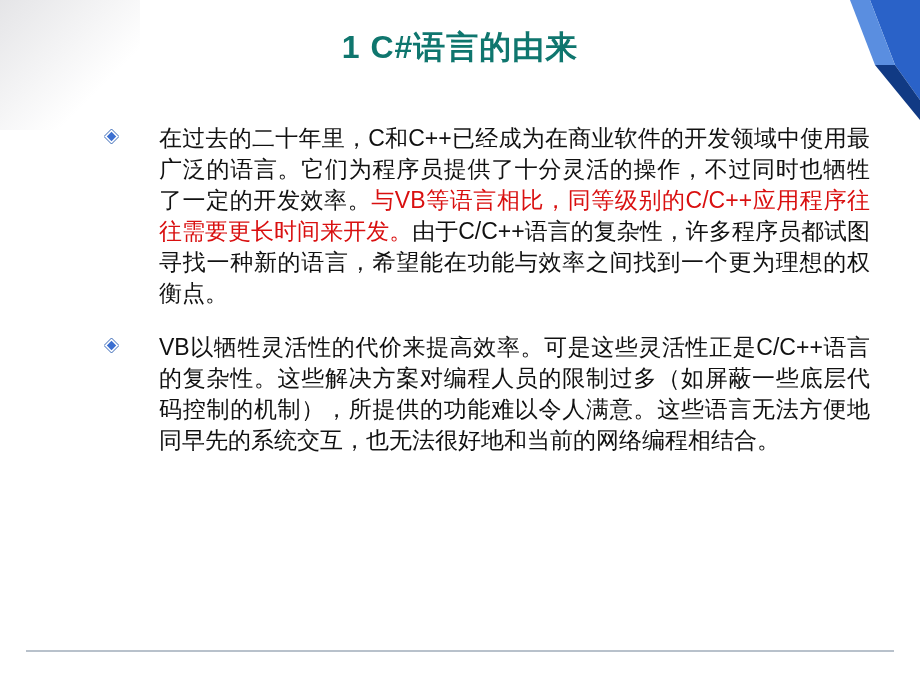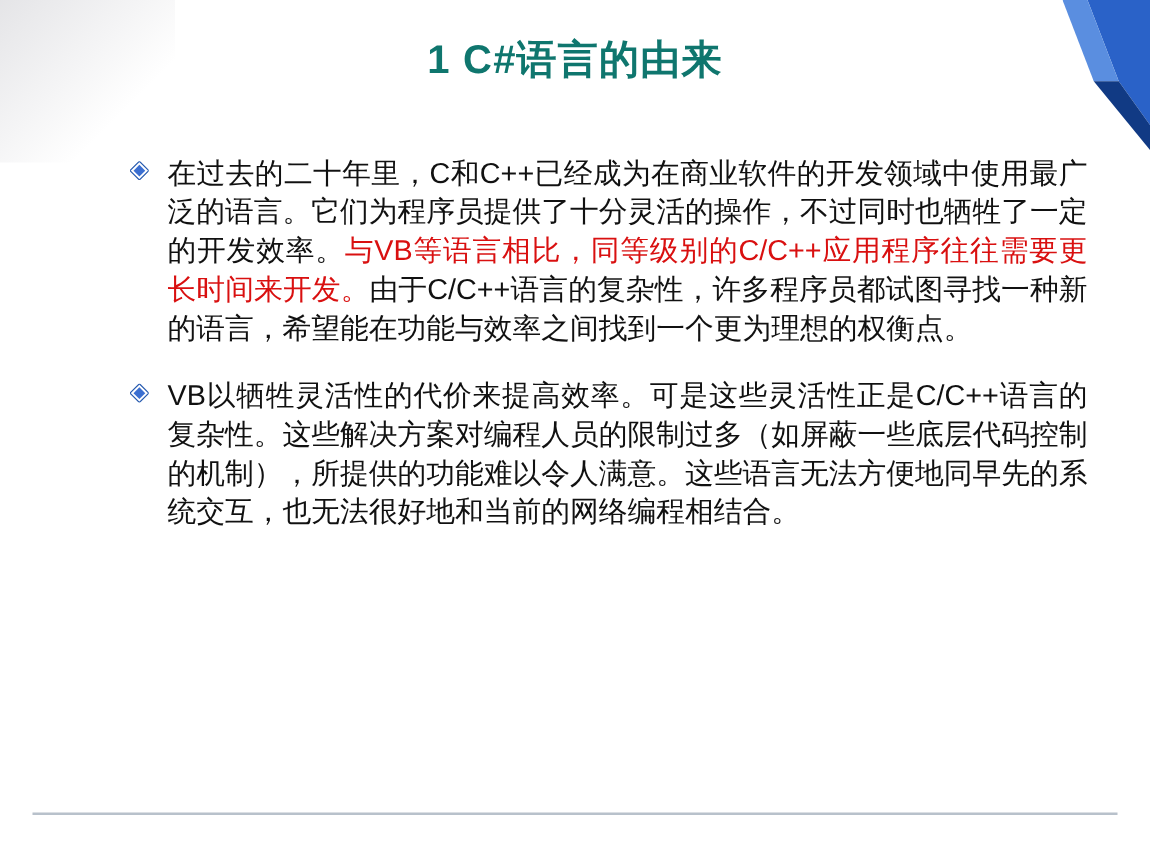--- a/index.html
+++ b/index.html
@@ -67,20 +67,21 @@
     width: 15px;
     height: 15px;
   }
 
   .para {
     color: #111111;
     font-size: 23px;
     line-height: 1.35;
     text-align: justify;
     word-break: break-all;
+    margin-left: 25px;
   }
 
   .highlight {
     color: #d91010;
   }
 
   
   .bottom-rule {
     position: absolute;
     left: 26px;

